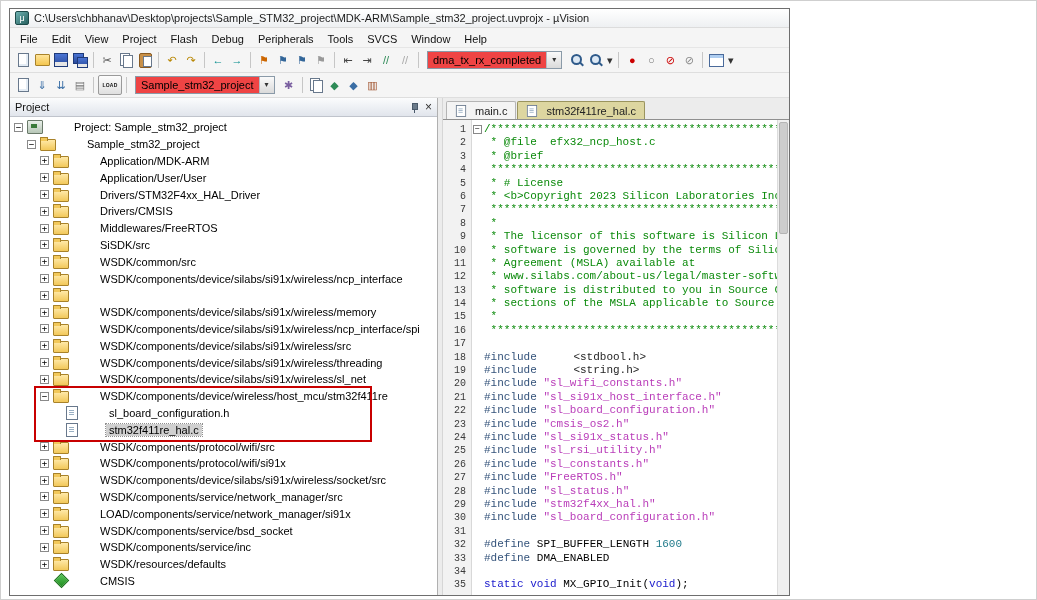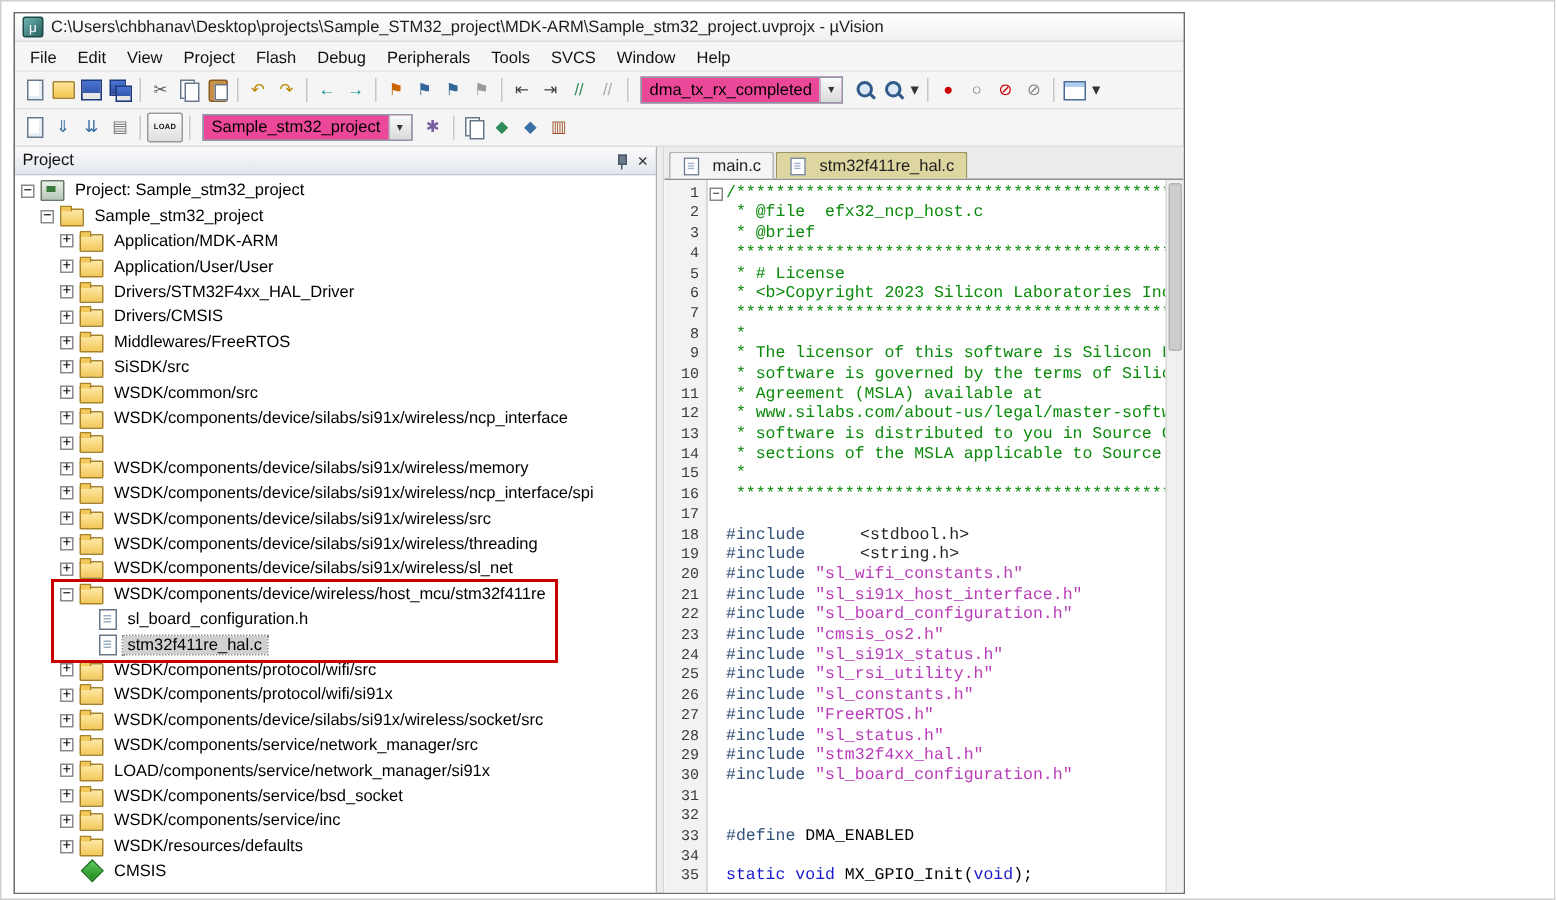--- a/index.html
+++ b/index.html
@@ -31,21 +31,21 @@
   .ic-floppy::before{content:"";display:block;width:12px;height:12px;background:linear-gradient(#4a74d4,#2a4a9a);border:1px solid #1e3a7a;box-shadow:inset 0 -4px 0 #e6e6e6;}
   .ic-floppy2::before{content:"";position:absolute;left:2px;top:2px;width:9px;height:9px;background:linear-gradient(#4a74d4,#2a4a9a);border:1px solid #1e3a7a;}
   .ic-floppy2::after{content:"";position:absolute;left:6px;top:6px;width:9px;height:9px;background:linear-gradient(#4a74d4,#2a4a9a);border:1px solid #1e3a7a;box-shadow:inset 0 -3px 0 #e6e6e6;}
   .ic-clip::before{content:"";display:block;width:11px;height:13px;background:#c89048;border:1px solid #8a5a20;border-radius:2px;}
   .ic-clip::after{content:"";position:absolute;left:7px;top:5px;width:7px;height:9px;background:#fff;border:1px solid #68788c;}
   .ic-mag::before{content:"";position:absolute;left:4px;top:3px;width:7px;height:7px;border:2px solid #2f5a8a;border-radius:50%;background:#dce8f4;}
   .ic-mag::after{content:"";position:absolute;left:12px;top:12px;width:5px;height:2px;background:#2f5a8a;transform:rotate(45deg);}
   .ic-window::before{content:"";display:block;width:13px;height:11px;border:1px solid #4a6a9a;background:linear-gradient(#aecdf0 0 3px,#ffffff 3px);}
   .ic-load{width:22px;font-size:5px;font-weight:700;letter-spacing:.2px;color:#111;border:1px solid #9a9a9a;background:linear-gradient(#fdfdfd,#dfdfdf);}
 
-  .combo{display:inline-flex;align-items:center;height:18px;box-sizing:border-box;background:#ec4899;border:1px solid #8a9aa8;margin:0 5px;font-size:11px;flex:none;}
+  .combo{display:inline-flex;align-items:center;height:18px;box-sizing:border-box;background:#ef4444;border:1px solid #8a9aa8;margin:0 5px;font-size:11px;flex:none;}
   .combo-text{padding:0 5px;min-width:104px;white-space:nowrap;color:#000;}
   .combo-btn{width:14px;align-self:stretch;background:linear-gradient(#fafafa,#dadada);border-left:1px solid #b2bac2;display:inline-flex;align-items:center;justify-content:center;color:#333;}
   .combo-btn::after{content:"▾";font-size:8px;line-height:1;}
 
   
   .content{flex:1;display:flex;min-height:0;background:#e8e8e8;}
   .project-panel{width:427px;flex:none;display:flex;flex-direction:column;background:#fff;border-right:1px solid #b0b0b0;}
   .panel-header{height:18px;flex:none;background:linear-gradient(#fbfcfd,#e1e5ec);border-bottom:1px solid #c0c4cc;display:flex;align-items:center;justify-content:space-between;padding:0 5px;font-size:11px;color:#111;}
   .ph-btns{display:flex;align-items:center;gap:6px;}
   .pin{width:10px;height:11px;position:relative;display:inline-block;}
@@ -58,21 +58,21 @@
   .exp{width:9px;height:9px;box-sizing:border-box;border:1px solid #8a8a8a;background:#fff;color:#000;font:9px/7px "DejaVu Sans Mono",monospace;text-align:center;flex:none;margin-right:4px;}
   .exp-spacer{width:13px;flex:none;}
   .ti{flex:none;margin-right:4px;position:relative;}
   .ti-target{width:14px;height:12px;background:linear-gradient(#e9efe9,#b7c7b7);border:1px solid #697969;border-radius:1px;}
   .ti-target::after{content:"";position:absolute;left:3px;top:3px;width:6px;height:4px;background:#3a7a3a;}
   .ti-folder{width:14px;height:10px;background:linear-gradient(#ffe9a8,#f2c85a);border:1px solid #a8822a;border-radius:1px;margin-top:2px;}
   .ti-folder::before{content:"";position:absolute;left:-1px;top:-3px;width:6px;height:3px;background:#f2c85a;border:1px solid #a8822a;border-bottom:none;border-radius:1px 1px 0 0;}
   .ti-file{width:10px;height:12px;background:#fff;border:1px solid #68788c;}
   .ti-file::after{content:"";position:absolute;left:2px;top:3px;width:5px;height:1px;background:#9ab0c4;box-shadow:0 2px 0 #9ab0c4,0 4px 0 #9ab0c4;}
   .ti-cmsis{width:9px;height:9px;background:linear-gradient(135deg,#5ac85a,#1e8a1e);border:1px solid #167016;transform:rotate(45deg);margin:2px 6px 2px 3px;}
-  .lbl{padding:0 3px;}
+  .lbl{padding:0 3px;margin-left:24px;}
   .sel-bg .lbl{background:#d0d0d0;outline:1px dotted #8f8f8f;}
   .red-box{position:absolute;border:2px solid #c80000;pointer-events:none;z-index:5;}
 
   .splitter{width:4px;flex:none;background:#ececec;border-right:1px solid #d6d6d6;}
 
   
   .editor{flex:1;min-width:0;display:flex;flex-direction:column;background:#fff;}
   .tabbar{height:20px;flex:none;background:#ececec;border-bottom:1px solid #8f8f8f;display:flex;align-items:flex-end;padding:1px 3px 0;gap:1px;}
   .tab{display:inline-flex;align-items:center;gap:4px;height:18px;box-sizing:border-box;padding:0 8px;font-size:11px;color:#222;background:#f4f4f4;border:1px solid #b4b4b4;border-bottom:none;border-radius:2px 2px 0 0;}
   .tab.active{background:#ddd6a0;border-color:#9a945e;}
@@ -385,21 +385,21 @@
               <div class="crow"><span class="lnum">22</span><span class="fold"></span><span class="ctext"><span class="sg-d">#include </span><span class="sg-s">"sl_board_configuration.h"</span></span></div>
               <div class="crow"><span class="lnum">23</span><span class="fold"></span><span class="ctext"><span class="sg-d">#include </span><span class="sg-s">"cmsis_os2.h"</span></span></div>
               <div class="crow"><span class="lnum">24</span><span class="fold"></span><span class="ctext"><span class="sg-d">#include </span><span class="sg-s">"sl_si91x_status.h"</span></span></div>
               <div class="crow"><span class="lnum">25</span><span class="fold"></span><span class="ctext"><span class="sg-d">#include </span><span class="sg-s">"sl_rsi_utility.h"</span></span></div>
               <div class="crow"><span class="lnum">26</span><span class="fold"></span><span class="ctext"><span class="sg-d">#include </span><span class="sg-s">"sl_constants.h"</span></span></div>
               <div class="crow"><span class="lnum">27</span><span class="fold"></span><span class="ctext"><span class="sg-d">#include </span><span class="sg-s">"FreeRTOS.h"</span></span></div>
               <div class="crow"><span class="lnum">28</span><span class="fold"></span><span class="ctext"><span class="sg-d">#include </span><span class="sg-s">"sl_status.h"</span></span></div>
               <div class="crow"><span class="lnum">29</span><span class="fold"></span><span class="ctext"><span class="sg-d">#include </span><span class="sg-s">"stm32f4xx_hal.h"</span></span></div>
               <div class="crow"><span class="lnum">30</span><span class="fold"></span><span class="ctext"><span class="sg-d">#include </span><span class="sg-s">"sl_board_configuration.h"</span></span></div>
               <div class="crow"><span class="lnum">31</span><span class="fold"></span><span class="ctext"></span></div>
-              <div class="crow"><span class="lnum">32</span><span class="fold"></span></div>
+              <div class="crow"><span class="lnum">32</span><span class="fold"></span><span class="ctext"><span class="sg-d">#define</span><span class="sg-p"> SPI_BUFFER_LENGTH </span><span class="sg-n">1600</span></span></div>
               <div class="crow"><span class="lnum">33</span><span class="fold"></span><span class="ctext"><span class="sg-d">#define</span><span class="sg-p"> DMA_ENABLED</span></span></div>
               <div class="crow"><span class="lnum">34</span><span class="fold"></span><span class="ctext"></span></div>
               <div class="crow"><span class="lnum">35</span><span class="fold"></span><span class="ctext"><span class="sg-k">static</span><span class="sg-p"> </span><span class="sg-k">void</span><span class="sg-p"> MX_GPIO_Init(</span><span class="sg-k">void</span><span class="sg-p">);</span></span></div>
             </div>
           <div class="vscroll">
             <div class="vthumb"></div>
           </div>
         </div>
       </div>
 

